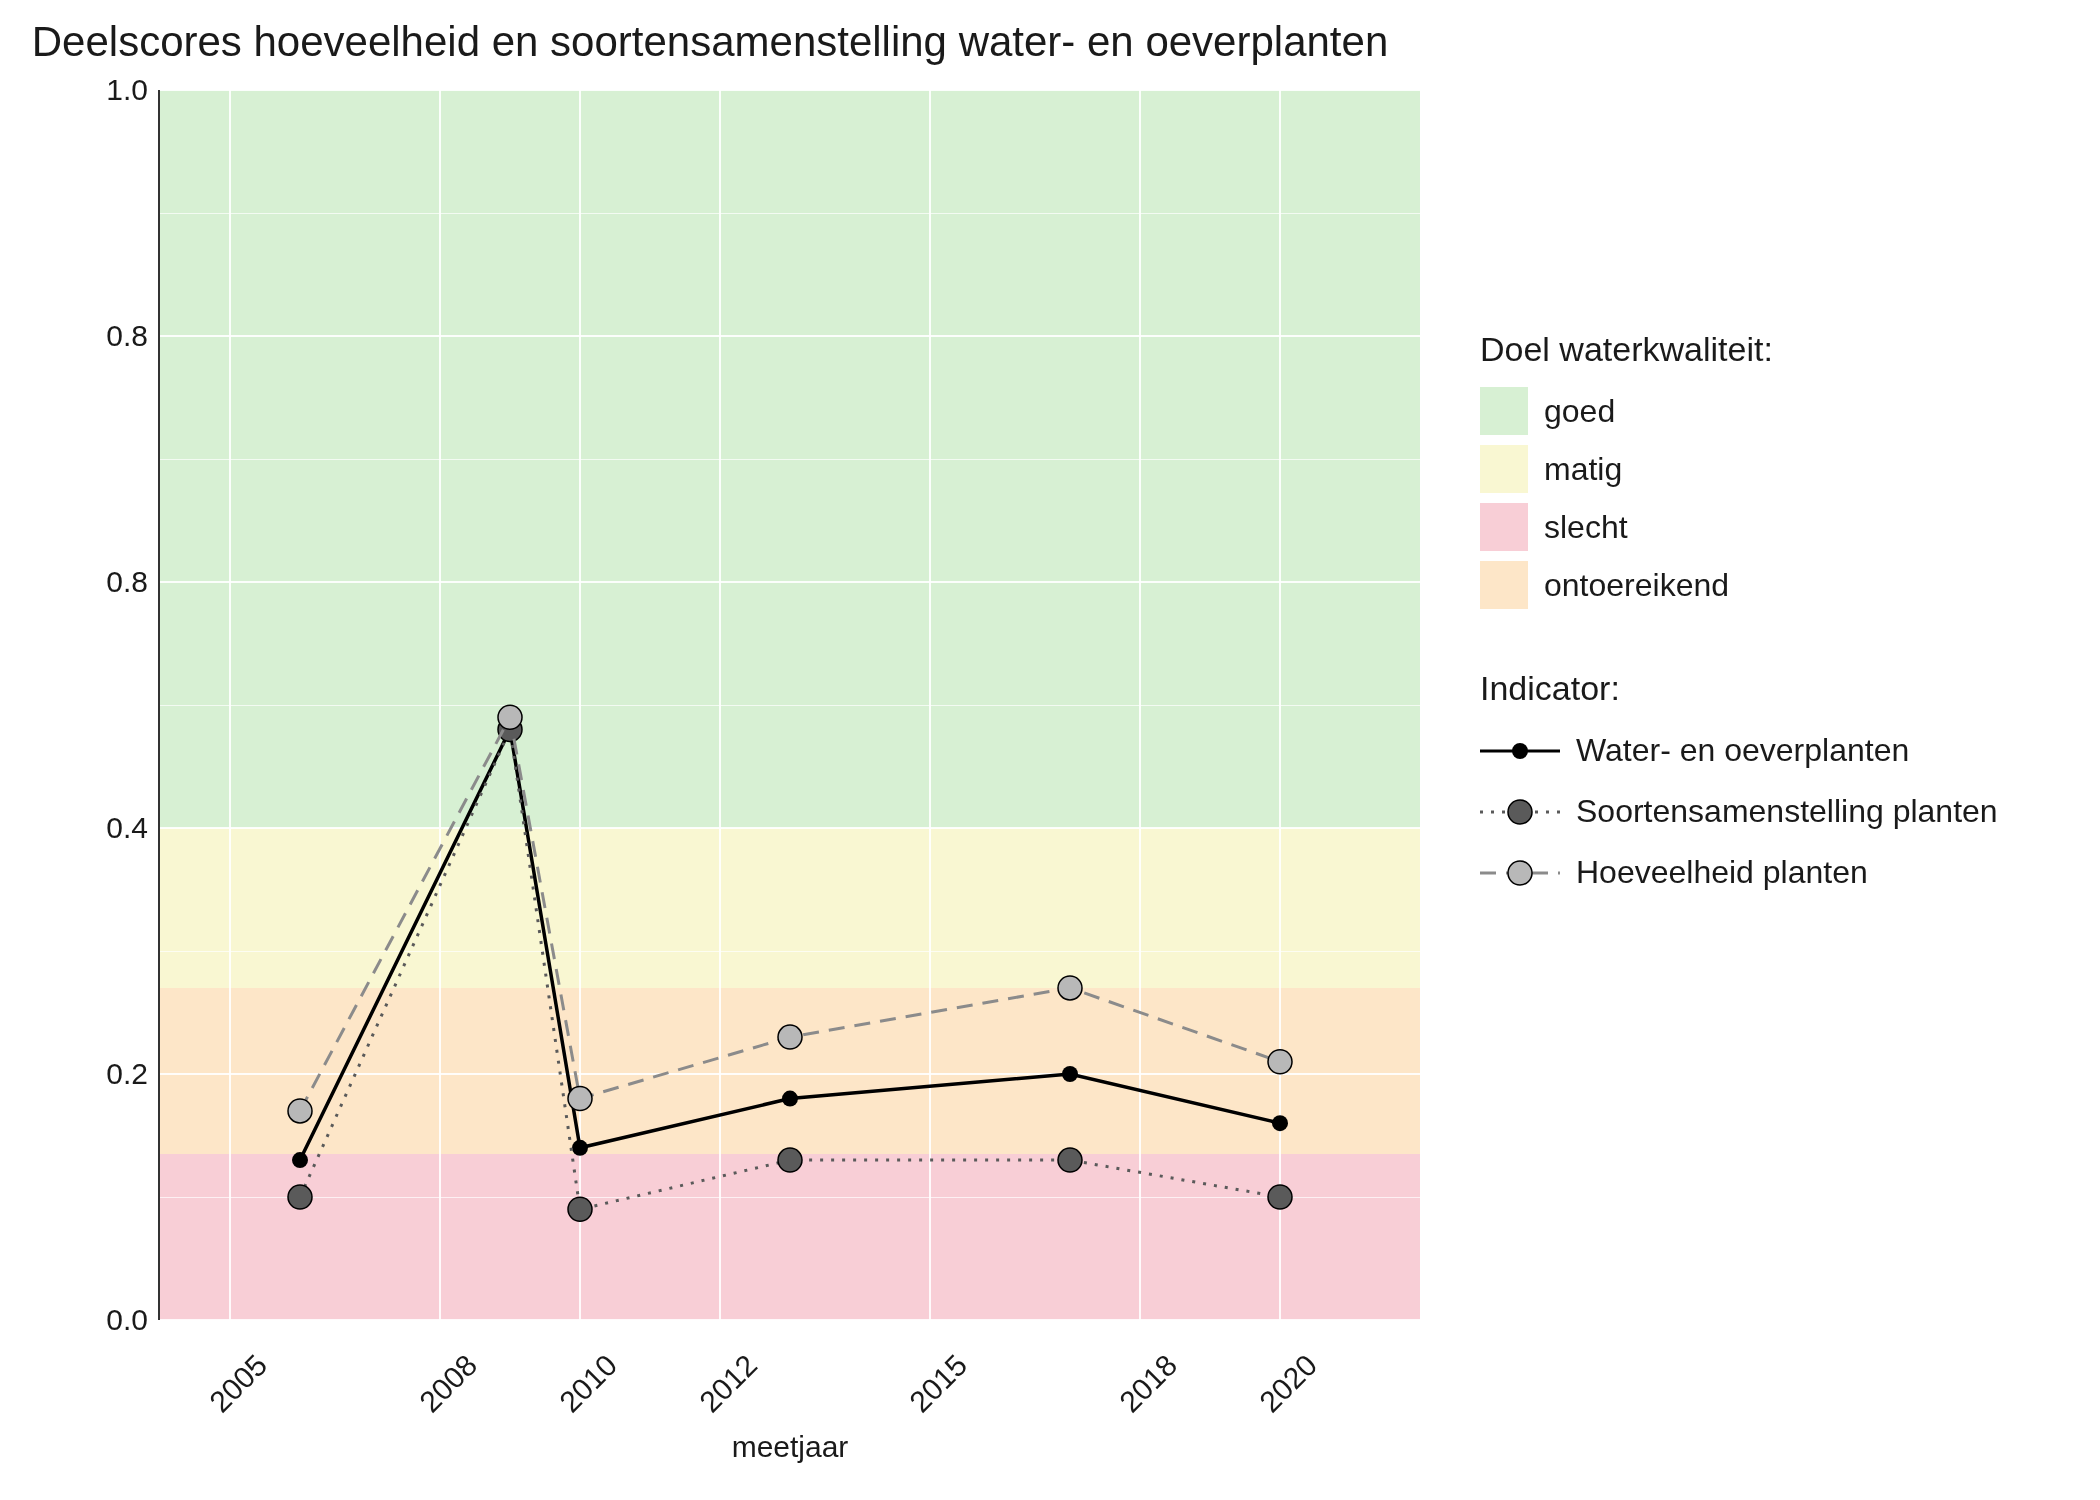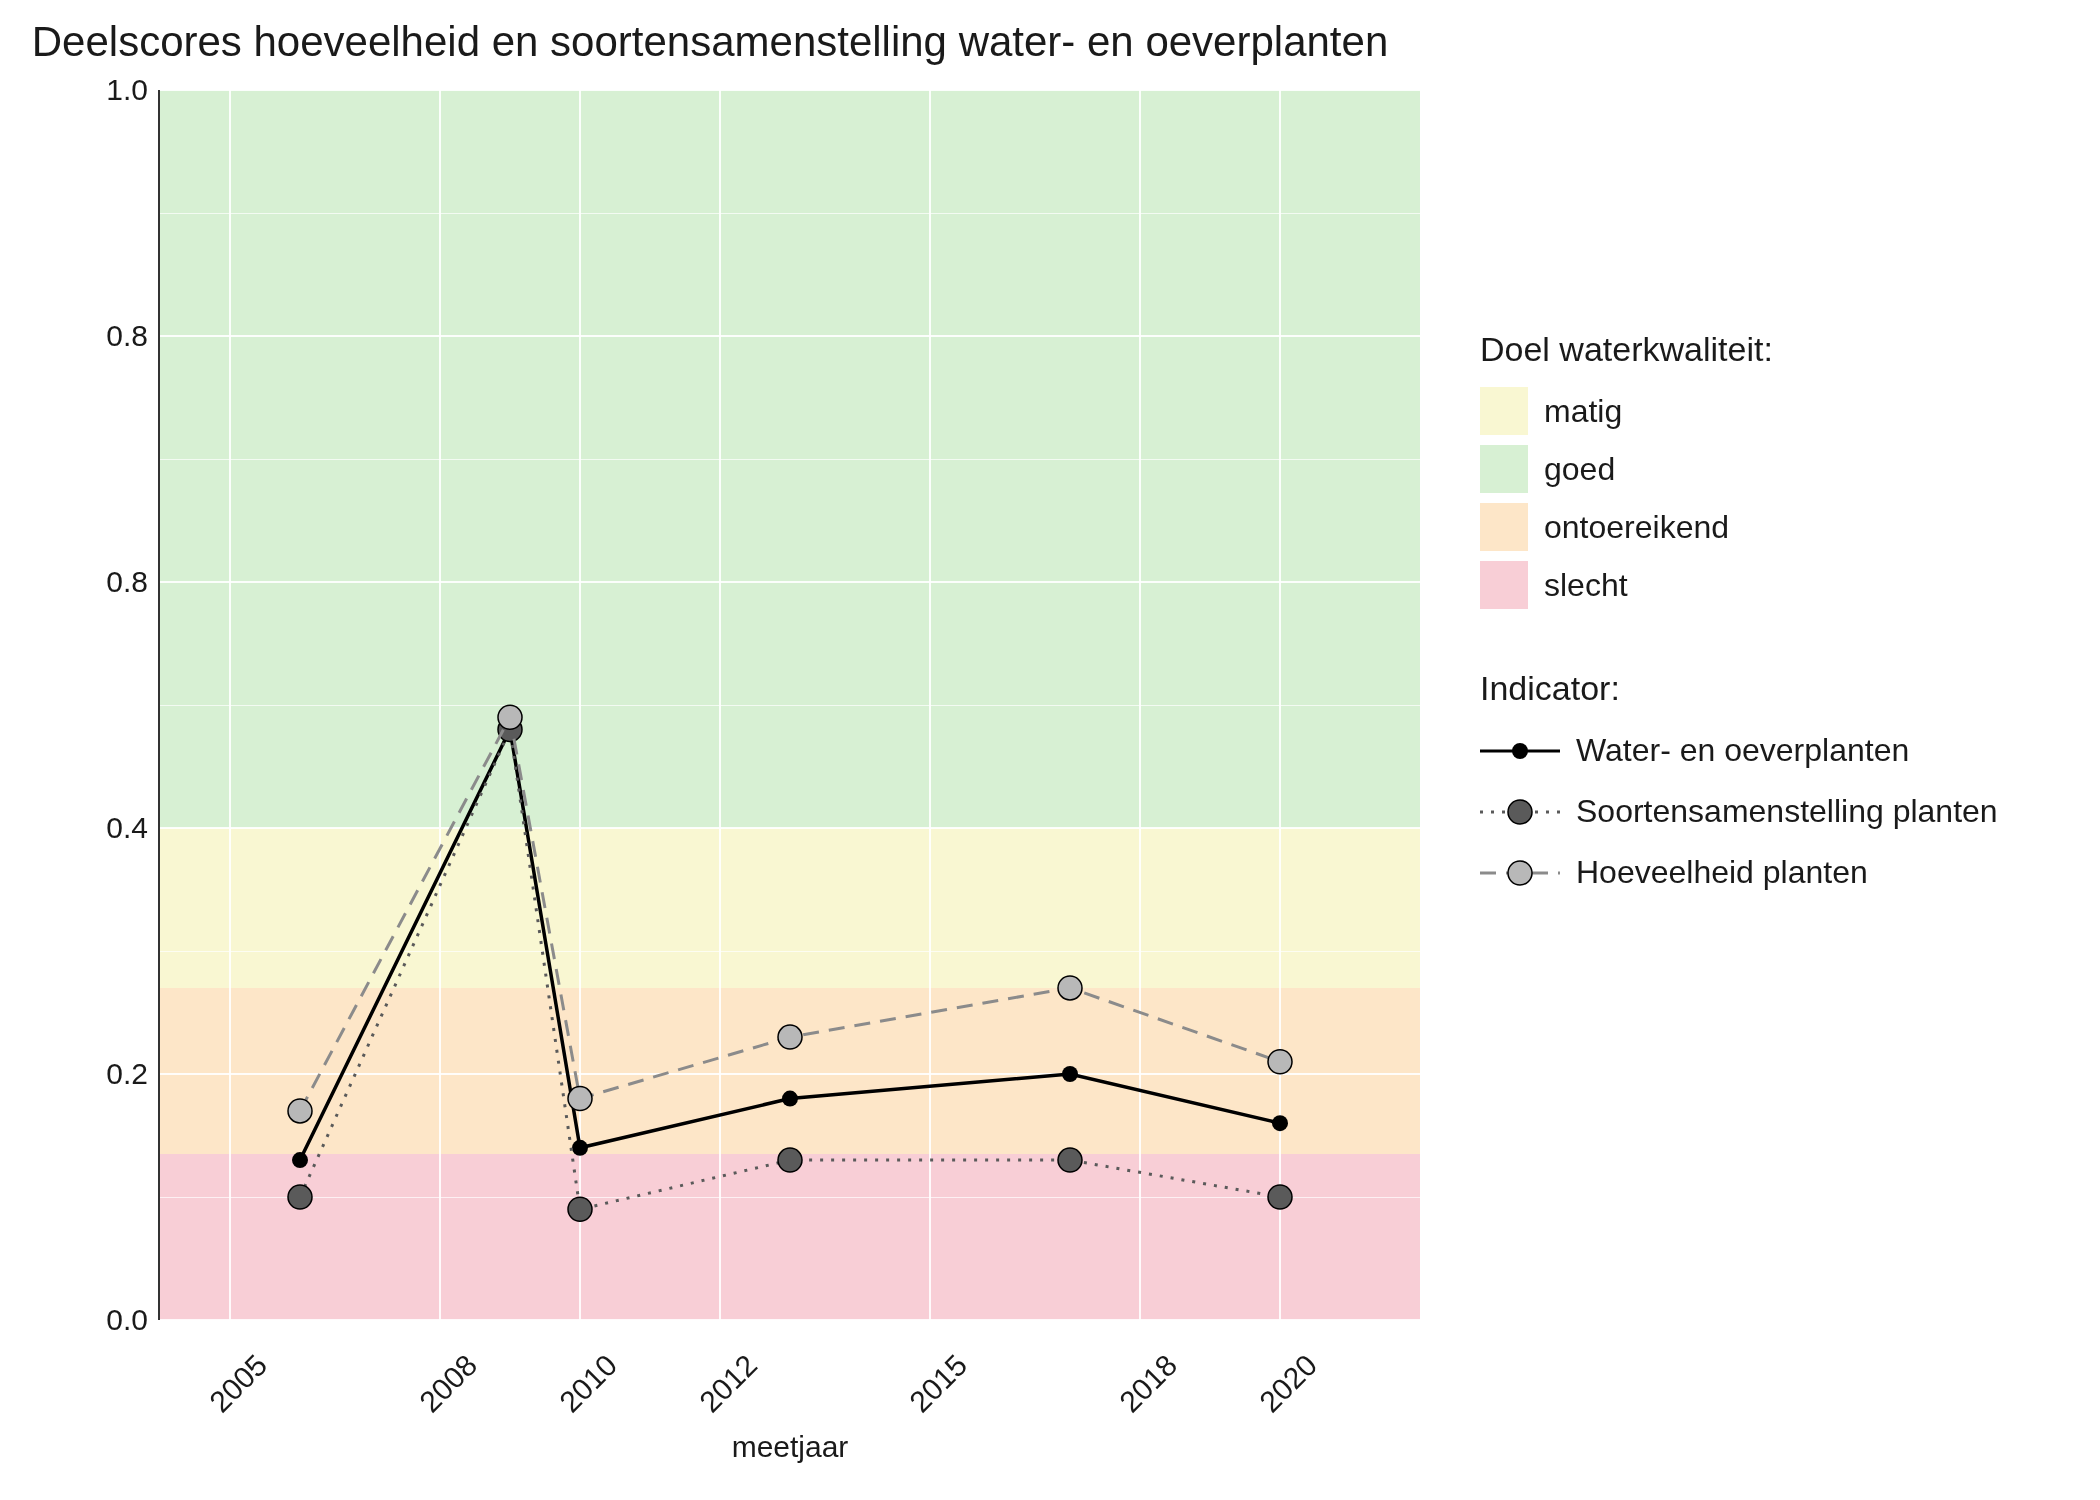--- a/index.html
+++ b/index.html
@@ -231,34 +231,34 @@
       <div class="tick-x" style="left: 880px; top: 18px;">2018</div>
       <div class="tick-x" style="left: 1020px; top: 18px;">2020</div>
     </div>
 
   <div class="xlab">meetjaar</div>
 
   <div class="legend">
     <h3>Doel waterkwaliteit:</h3>
     <div id="band-legend">
         <div class="row">
+          <div class="swatch" style="background:#d7f0d3"></div>
+          <div class="lbl">goed</div>
+        </div>
+        <div class="row">
           <div class="swatch" style="background:#f9f7d2"></div>
           <div class="lbl">matig</div>
         </div>
         <div class="row">
-          <div class="swatch" style="background:#d7f0d3"></div>
-          <div class="lbl">goed</div>
+          <div class="swatch" style="background:#f8ced6"></div>
+          <div class="lbl">slecht</div>
         </div>
         <div class="row">
           <div class="swatch" style="background:#fde6c8"></div>
           <div class="lbl">ontoereikend</div>
-        </div>
-        <div class="row">
-          <div class="swatch" style="background:#f8ced6"></div>
-          <div class="lbl">slecht</div>
         </div>
       </div>
     <h3 style="margin-top:60px;">Indicator:</h3>
     <div id="series-legend">
         <div class="series-row">
           <div class="series-key">
             <svg width="80" height="32" style="position:absolute;left:0;top:0;">
               <line x1="0" y1="16" x2="80" y2="16" stroke="#000000" stroke-width="3"></line>
               <circle cx="40" cy="16" r="8" fill="#000000" stroke="#000" stroke-width="0"></circle>
             </svg>

